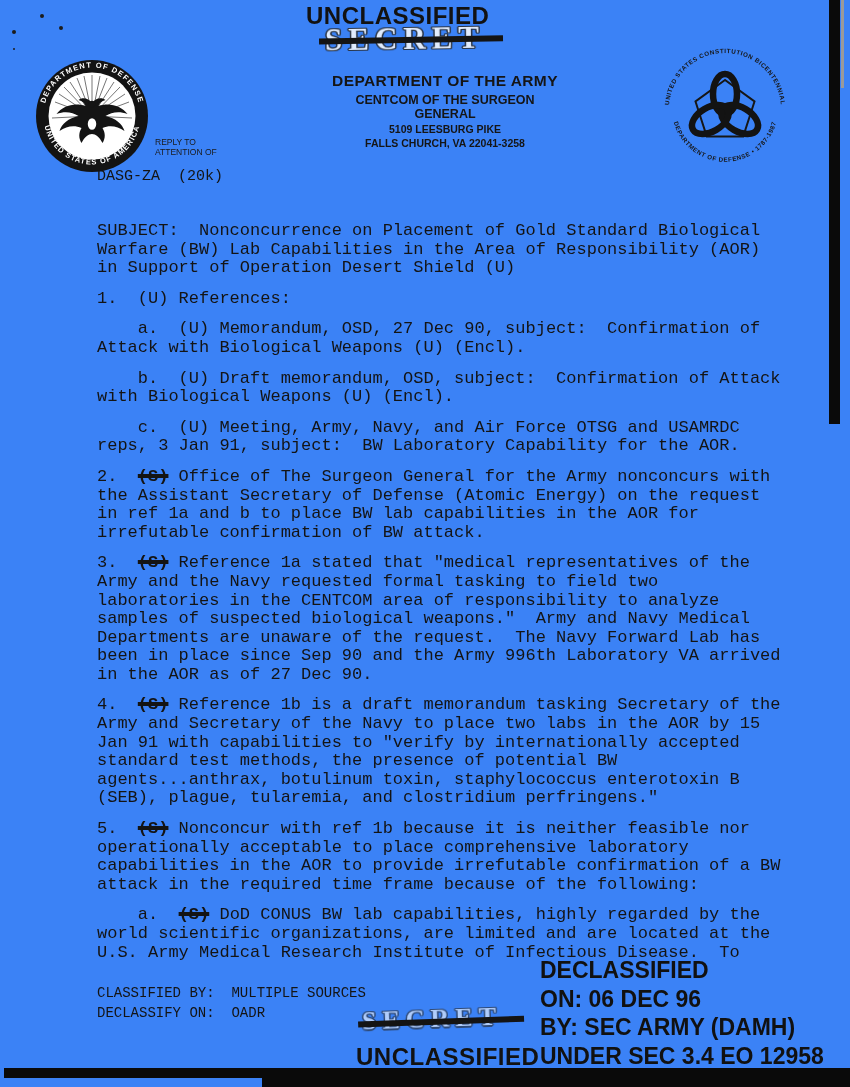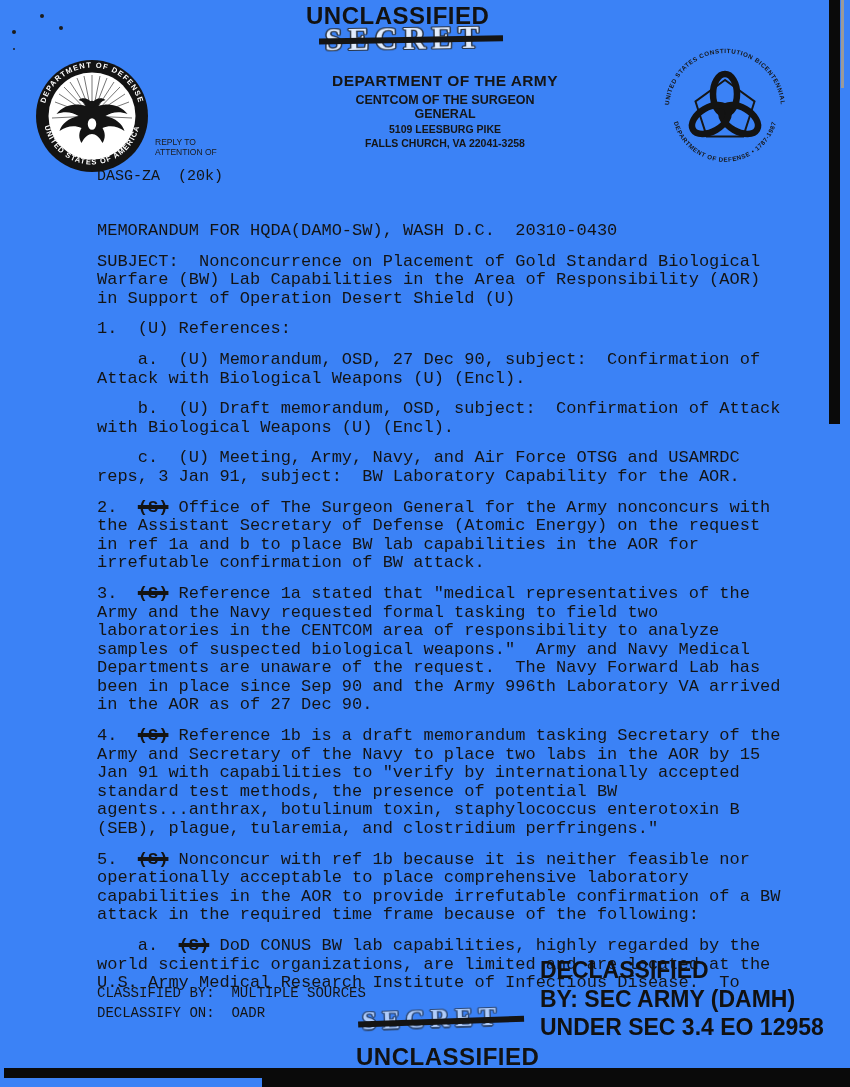--- a/index.html
+++ b/index.html
@@ -138,21 +138,20 @@
         </g>
     </g>
   </svg>
 
   <div class="vbar"></div>
   <div class="vbar-gray"></div>
 
   <div class="office-symbol">DASG-ZA  (20k)</div>
 
   <div class="body">
-    <div class="para">MEMORANDUM FOR HQDA(DAMO-SW), WASH D.C.  20310-0430</div>
     <div class="para">SUBJECT:  Nonconcurrence on Placement of Gold Standard Biological
 Warfare (BW) Lab Capabilities in the Area of Responsibility (AOR)
 in Support of Operation Desert Shield (U)</div>
 
     <div class="para"><span>1.  (U) References:</span><span class="mark"></span><span></span></div>
     <div class="para"><span>    a.  (U) Memorandum, OSD, 27 Dec 90, subject:  Confirmation of
 Attack with Biological Weapons (U) (Encl).</span><span class="mark"></span><span></span></div>
     <div class="para"><span>    b.  (U) Draft memorandum, OSD, subject:  Confirmation of Attack
 with Biological Weapons (U) (Encl).</span><span class="mark"></span><span></span></div>
     <div class="para"><span>    c.  (U) Meeting, Army, Navy, and Air Force OTSG and USAMRDC
@@ -187,20 +186,21 @@
 DECLASSIFY ON:  OADR</div>
 
   <div class="stamp-secret bottom">
     <span class="secret-text">SECRET</span>
     <span class="strike"></span>
   </div>
   <div class="banner bottom">UNCLASSIFIED</div>
 
   <div class="declass">
     <div>DECLASSIFIED</div>
+    <div>ON: 06 DEC 96</div>
     <div>BY: SEC ARMY (DAMH)</div>
     <div>UNDER SEC 3.4 EO 12958</div>
   </div>
 
   <div class="hbar1"></div>
   <div class="hbar2"></div>
 
 </div>
 
 </body></html>

